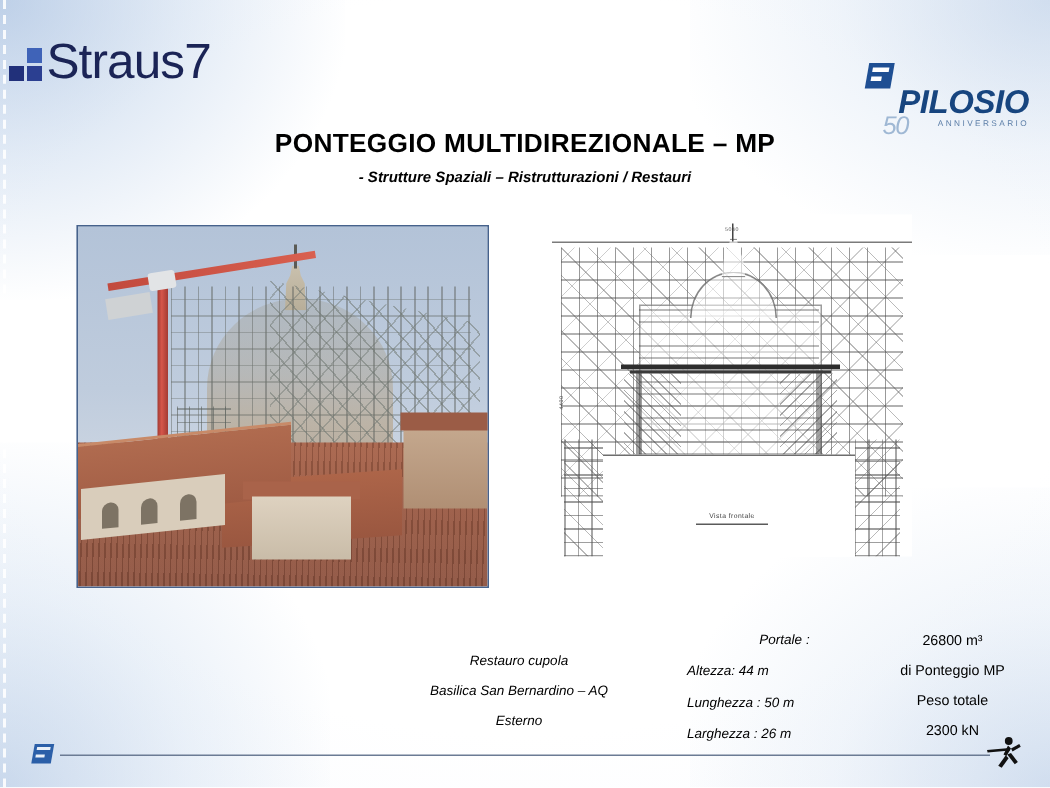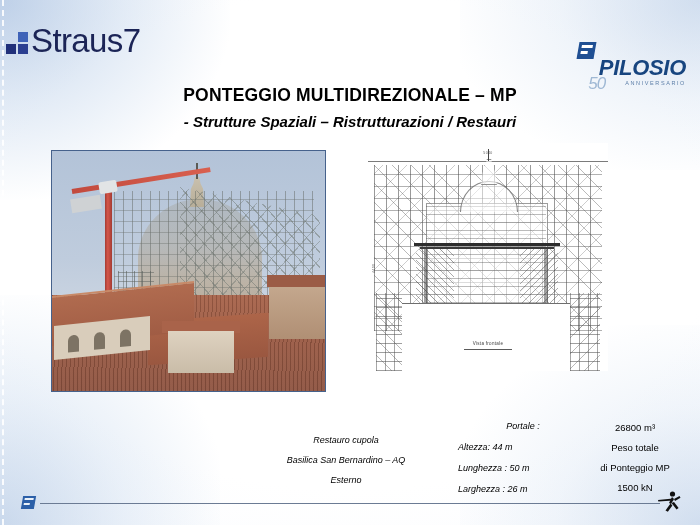--- a/index.html
+++ b/index.html
@@ -150,21 +150,21 @@
     font-size: 17.5px;
     font-weight: bold;
     color: #000;
     letter-spacing: 0.2px;
   }
   .subtitle {
     position: absolute;
     left: 0; right: 0;
     top: 113px;
     text-align: center;
-    font-size: 15px;
+    font-size: 10px;
     font-style: italic;
     font-weight: bold;
     color: #000;
   }
 
   
   .photo-frame {
     position: absolute;
     left: 51px; top: 150px;
     width: 273px; height: 240px;
@@ -671,23 +671,23 @@
 
   <div class="cap-mid">
     <div class="head">Portale :</div>
     <div>Altezza: 44 m</div>
     <div>Lunghezza : 50 m</div>
     <div>Larghezza : 26 m</div>
   </div>
 
   <div class="cap-right">
     <div>26800 m³</div>
+    <div>di Ponteggio MP</div>
     <div>Peso totale</div>
-    <div>di Ponteggio MP</div>
-    <div>1500 kN</div>
+    <div>2300 kN</div>
   </div>
 
   <div class="footer-line"></div>
   <div class="footer-mark"></div>
   <svg class="footer-figure" viewBox="0 0 24 26">
     <circle cx="14.5" cy="5" r="2.6" fill="#111"></circle>
     <path d="M14 8 L11 14 L13 15 L16 10 Z" fill="#111"></path>
     <path d="M0 11 L15 9.6 L15.4 11.4 L0.4 12.6 Z" fill="#111"></path>
     <path d="M12.5 14.5 L7.5 21.5 L9.8 22.8 L14.4 16.5 Z" fill="#111"></path>
     <path d="M13.5 14 L18.5 20.5 L20.6 19 L16 13 Z" fill="#111"></path>

